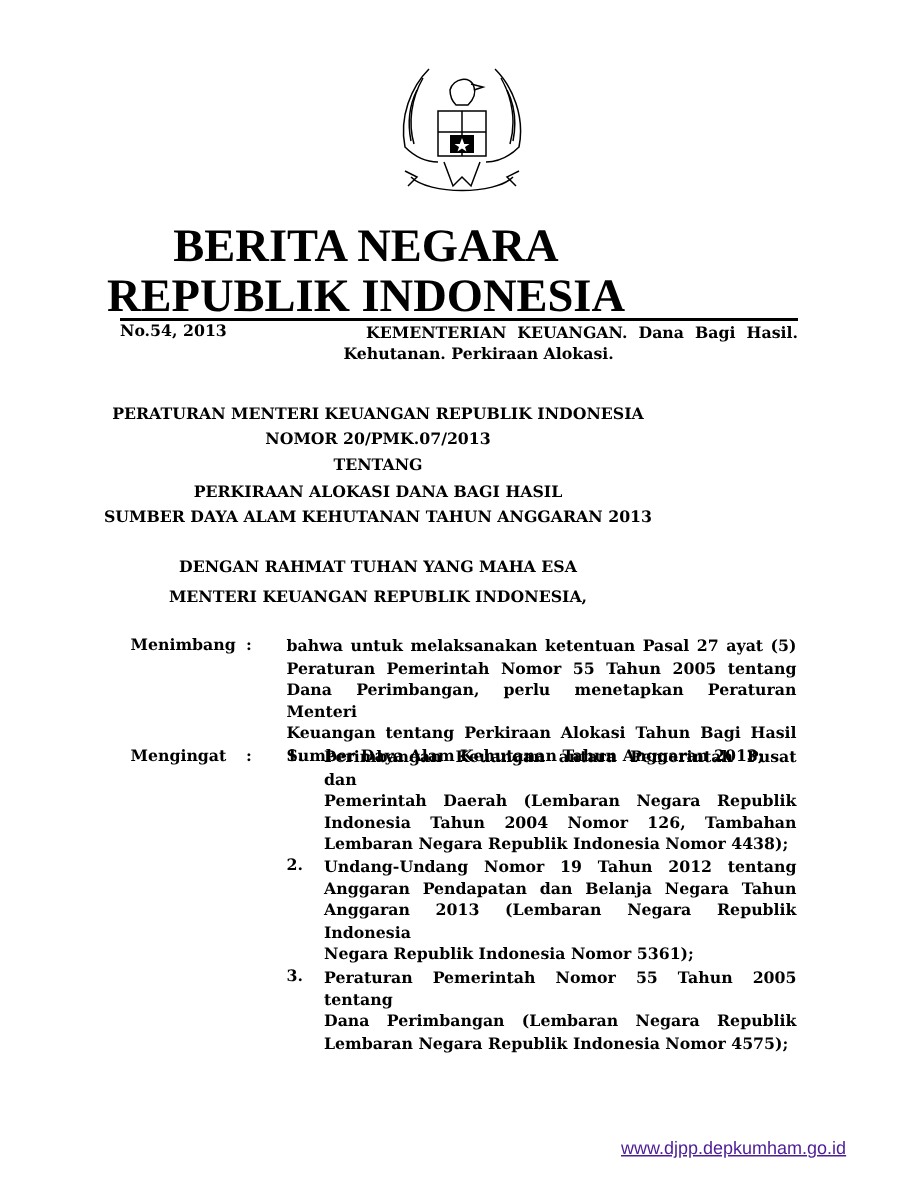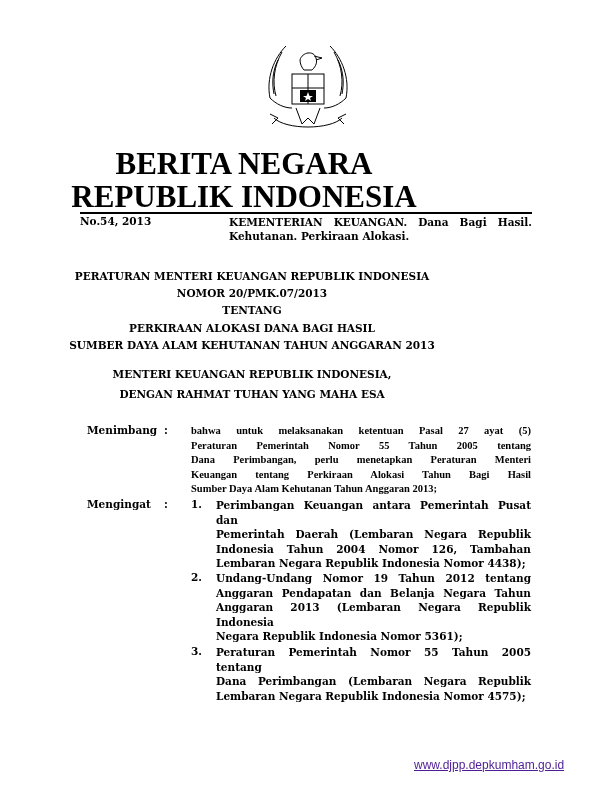--- a/index.html
+++ b/index.html
@@ -8,21 +8,21 @@
     .emblem { position: absolute; left: 256px; top: 38px; width: 104px; height: 100px; }
     .title { position: absolute; left: 0; width: 488px; text-align: center;
              font-family: "Liberation Serif", serif; font-weight: bold; font-size: 31px; line-height: 34px; }
     .t1 { top: 147px; }
     .t2 { top: 180px; }
     .rule { position: absolute; left: 80px; width: 452px; top: 212px; height: 0; border-top: 2px solid #000; }
     .no { position: absolute; left: 80px; top: 215px; font-size: 10.5px; font-weight: bold; }
     .desc { position: absolute; left: 229px; top: 215px; width: 303px; font-size: 10.5px; font-weight: bold;
             text-align: justify; line-height: 14px; }
     .desc span { display: block; }
-    .desc .l1 { text-align-last: justify; }
+    .desc .l1 { text-align-last: justify; margin-left: 15px; }
     .center-block { position: absolute; left: 0; width: 504px; text-align: center;
                     font-size: 10.5px; font-weight: bold; line-height: 17.2px; }
     .cb1 { top: 268px; }
     .cb2 { top: 366px; }
     .label { position: absolute; font-size: 10.5px; font-weight: bold; }
     .colon { position: absolute; font-size: 10.5px; font-weight: bold; }
     .para { position: absolute; font-size: 10.5px; font-weight: bold; line-height: 14.6px; text-align: justify; }
     .para span { display: block; text-align: justify; text-align-last: justify; }
     .para span.last { text-align-last: left; }
     .num { position: absolute; font-size: 10.5px; font-weight: bold; }
@@ -72,27 +72,27 @@
 
 <div class="center-block cb1">
   <div>PERATURAN MENTERI KEUANGAN REPUBLIK INDONESIA</div>
   <div>NOMOR 20/PMK.07/2013</div>
   <div>TENTANG</div>
   <div>PERKIRAAN ALOKASI DANA BAGI HASIL</div>
   <div>SUMBER DAYA ALAM KEHUTANAN TAHUN ANGGARAN 2013</div>
 </div>
 
 <div class="center-block cb2">
+  <div style="line-height:24px;">DENGAN RAHMAT TUHAN YANG MAHA ESA</div>
   <div style="line-height:16px;">MENTERI KEUANGAN REPUBLIK INDONESIA,</div>
-  <div style="line-height:24px;">DENGAN RAHMAT TUHAN YANG MAHA ESA</div>
 </div>
 
 <div class="label" style="left:87px; top:424px;">Menimbang</div>
 <div class="colon" style="left:164px; top:424px;">:</div>
-<div class="para" style="left:191px; top:424px; width:340px;font-family:Liberation Serif, serif;">
+<div class="para" style="left:191px; top:424px; width:340px;">
   <span>bahwa untuk melaksanakan ketentuan Pasal 27 ayat (5)</span>
   <span>Peraturan Pemerintah Nomor 55 Tahun 2005 tentang</span>
   <span>Dana Perimbangan, perlu menetapkan Peraturan Menteri</span>
   <span>Keuangan tentang Perkiraan Alokasi Tahun Bagi Hasil</span>
   <span class="last">Sumber Daya Alam Kehutanan Tahun Anggaran 2013;</span>
 </div>
 
 <div class="label" style="left:87px; top:498px;">Mengingat</div>
 <div class="colon" style="left:164px; top:498px;">:</div>
 

